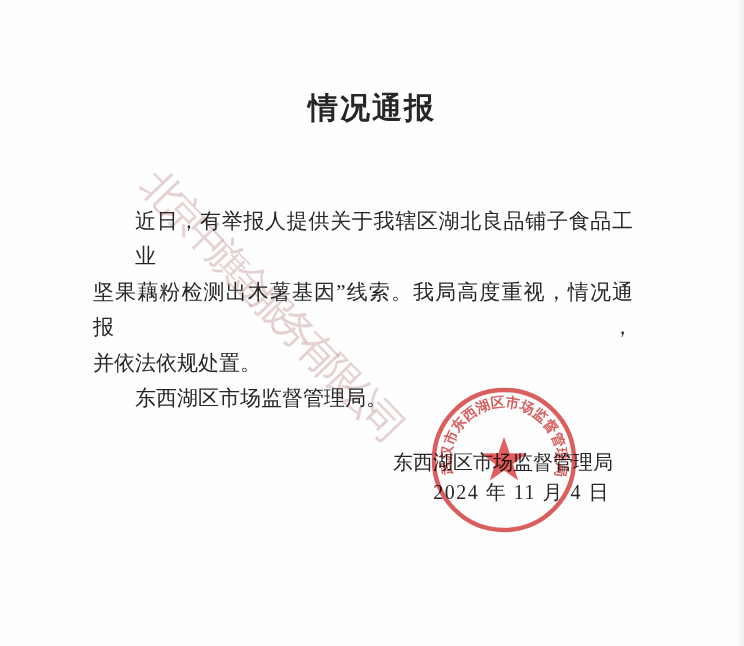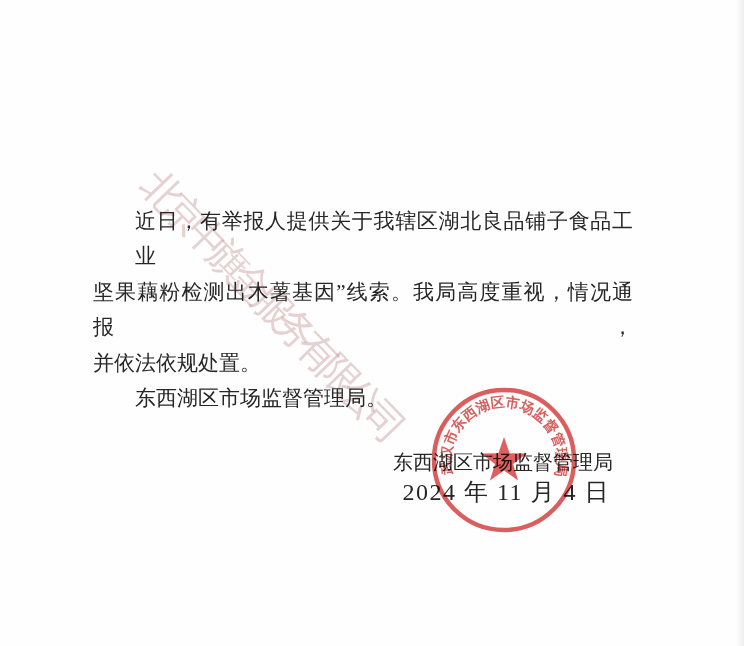--- a/index.html
+++ b/index.html
@@ -54,21 +54,21 @@
     padding-left:42px;
   }
   .signature{
     position:absolute;top:435px;right:131px;
     font-size:20px;line-height:30px;
     z-index:2;
     margin-top:12px;
   }
   .date{
     position:absolute;top:477px;right:134px;
-    font-size:24px;line-height:30px;
+    font-size:20px;line-height:30px;
     letter-spacing:1.5px;
     z-index:2;
   }
   .seal{
     position:absolute;left:429px;top:384px;
     width:150px;height:150px;
     z-index:3;
     mix-blend-mode:multiply;
     opacity:0.88;
   }
@@ -77,20 +77,21 @@
     font-weight:600;
   }
 </style>
 </head>
 <body>
 
 <div class="page">
 
   <div class="watermark">北京中旗金服务有限公司</div>
 
+  <div class="title">情况通报</div>
 
   <div class="body-block">
     <div class="line justify indent">近日，有举报人提供关于我辖区湖北良品铺子食品工业</div>
     <div class="line justify">坚果藕粉检测出木薯基因”线索。我局高度重视，情况通报，</div>
     <div class="line">并依法依规处置。</div>
     <div class="line indent">东西湖区市场监督管理局。</div>
   </div>
 
   <div class="signature">东西湖区市场监督管理局</div>
 

